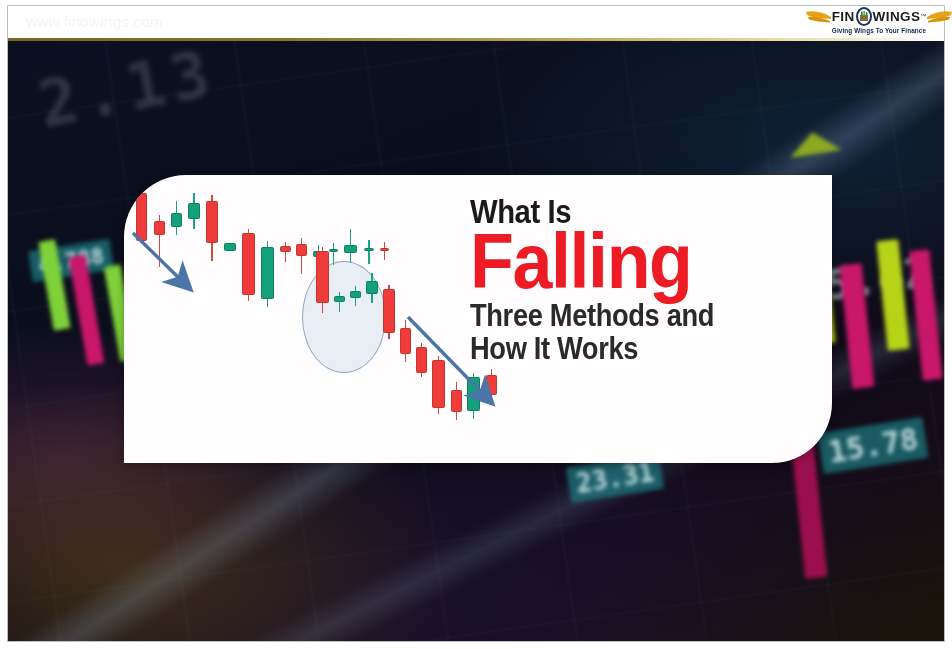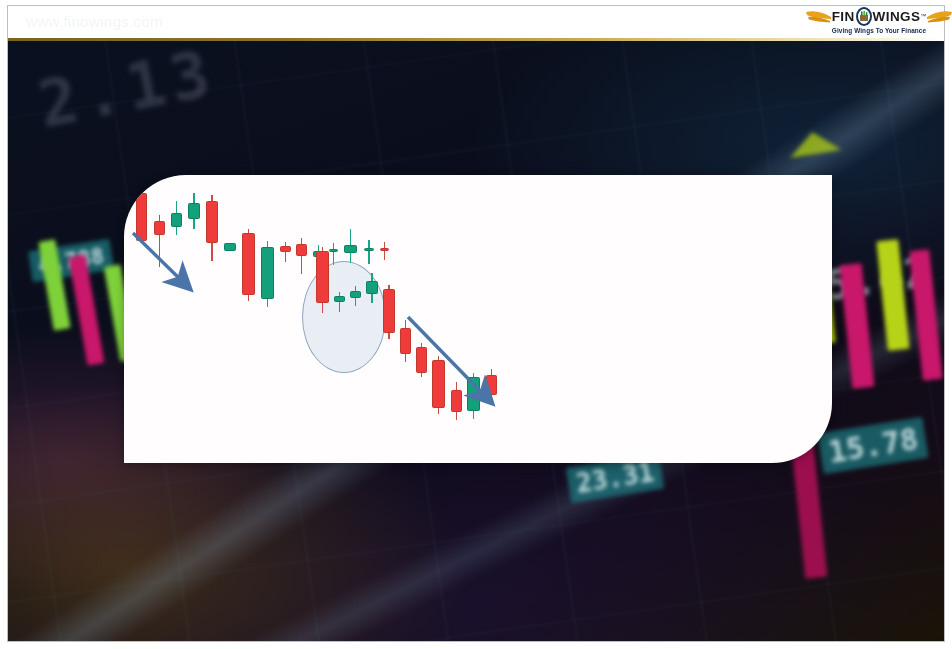--- a/index.html
+++ b/index.html
@@ -421,15 +421,21 @@
         <defs>
           <marker id="ah" markerWidth="9" markerHeight="9" refX="5" refY="4.5" orient="auto">
             <path d="M0 0 L9 4.5 L0 9 L2.4 4.5 Z" fill="#4b75a8"></path>
           </marker>
         </defs>
         <line x1="9" y1="58" x2="60" y2="108" stroke="#4b75a8" stroke-width="3.4" marker-end="url(#ah)"></line>
         <line x1="284" y1="142" x2="362" y2="222" stroke="#4b75a8" stroke-width="3.4" marker-end="url(#ah)"></line>
       </svg>
     </div>
 
+    <div class="titlewrap" style="position:absolute; left:346px; top:21px; width:350px;">
+      <div class="t-what">What Is</div>
+      <div class="t-falling">Falling</div>
+      <div class="t-sub">Three Methods and</div>
+      <div class="t-sub">How It Works</div>
+    </div>
   </div>
 
 </div>
 
 </body></html>

